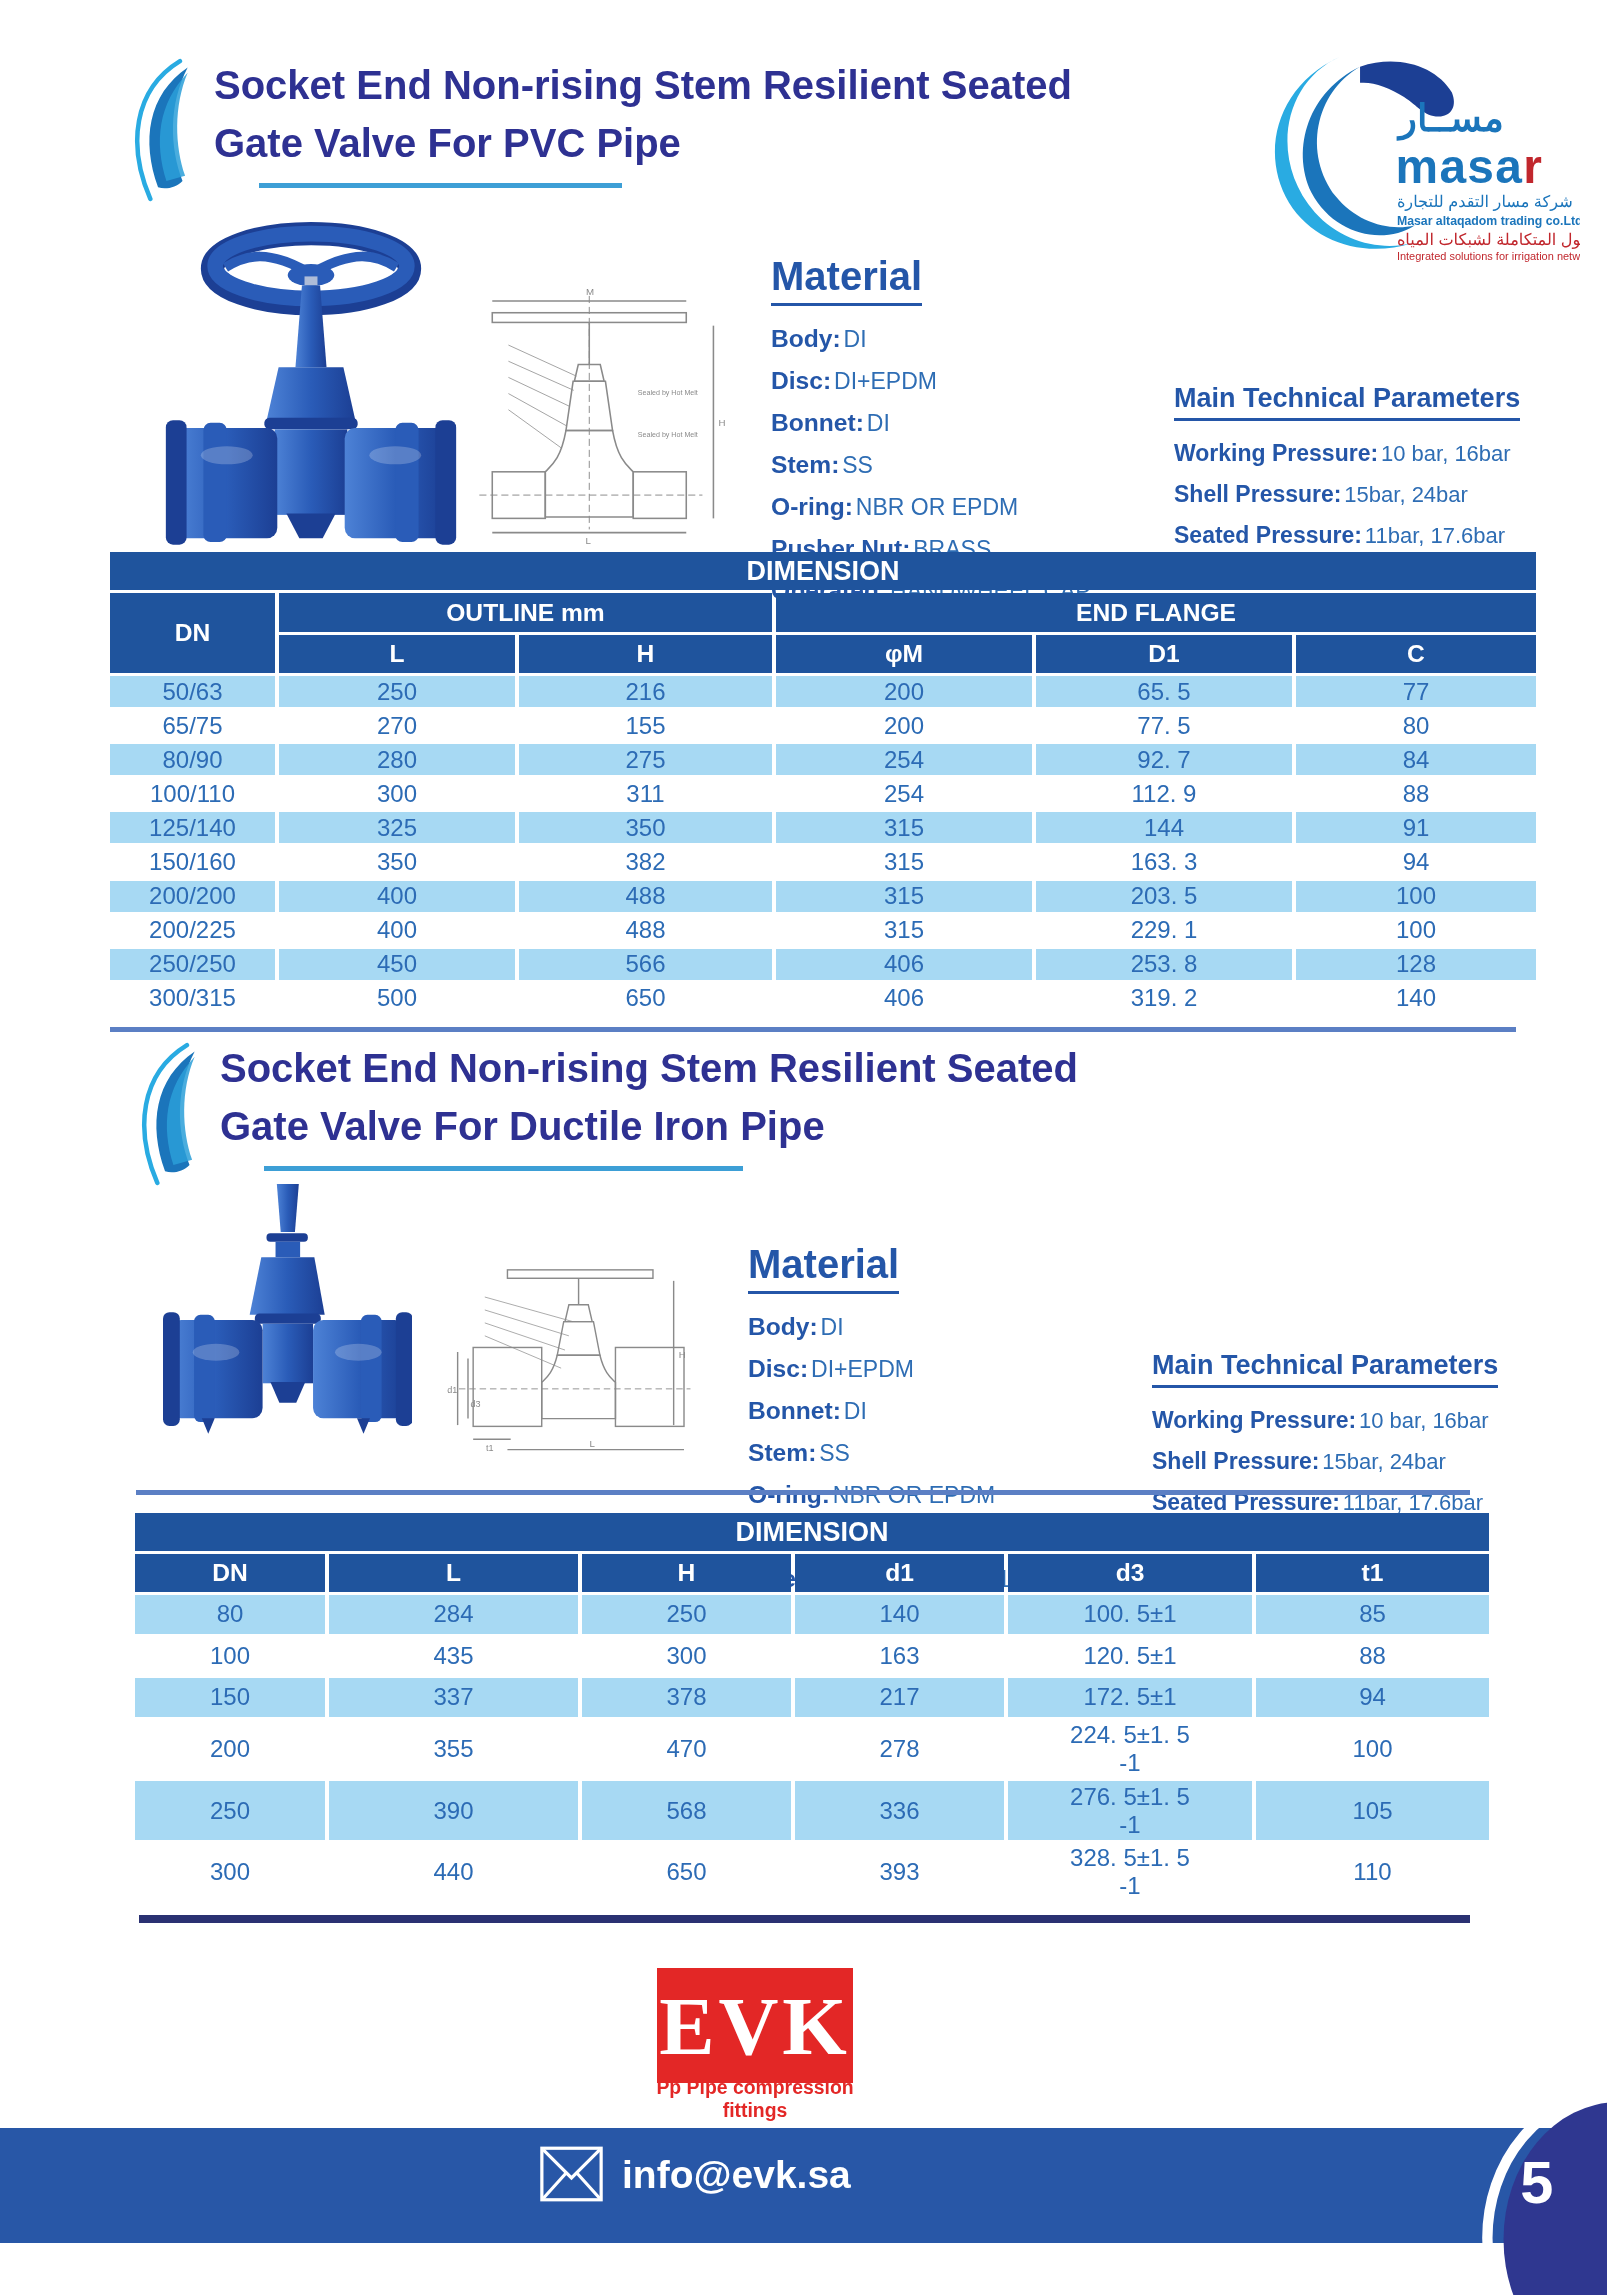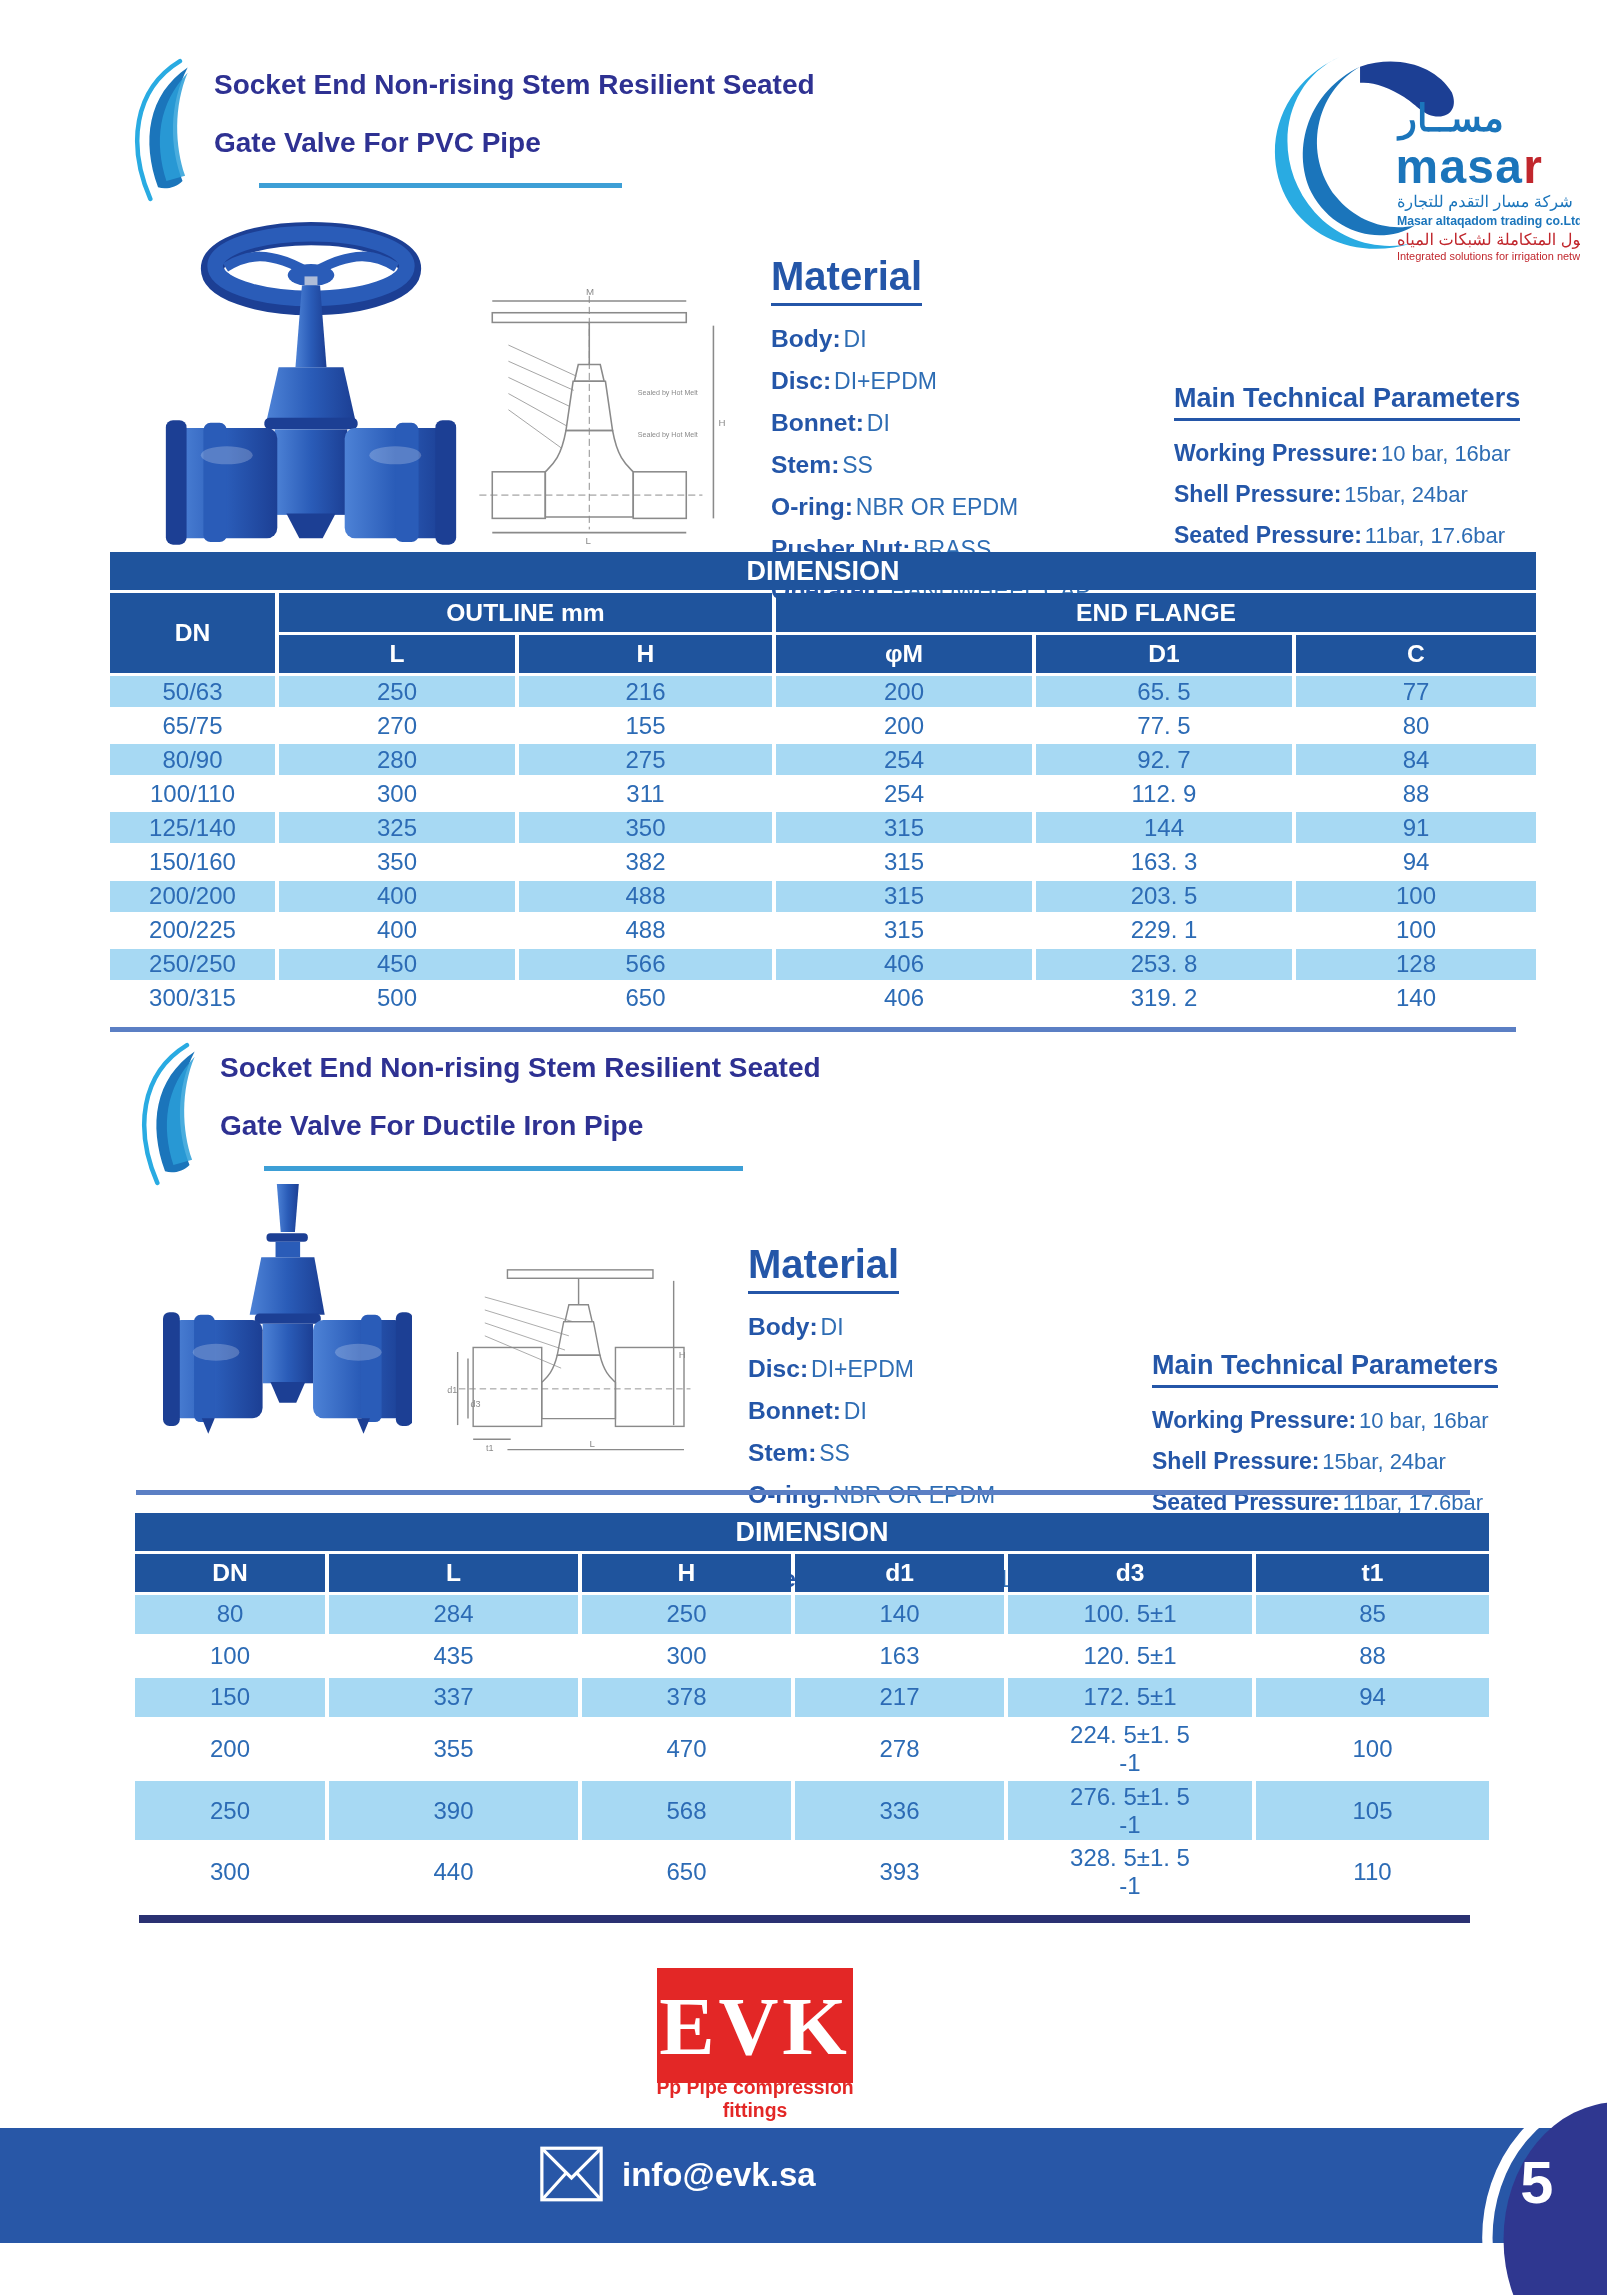--- a/index.html
+++ b/index.html
@@ -1,20 +1,20 @@
 <!DOCTYPE html>
 <html style="font-size:10.4px"><head>
 <meta charset="utf-8">
 <style>
   html,body{margin:0;padding:0;background:#fff;}
   .page{position:relative;width:1608px;height:2295px;background:#ffffff;
         font-family:"Liberation Sans",sans-serif;overflow:hidden;}
 
   
-  .sec-title{position:absolute;color:#2e3192;font-weight:bold;font-size:28px;line-height:58px;letter-spacing:0;}
+  .sec-title{position:absolute;color:#2e3192;font-weight:bold;font-size:40px;line-height:58px;letter-spacing:0;}
   .title-underline{position:absolute;height:5.2px;background:#3d9fd6;}
 
   
   .swoosh{position:absolute;}
 
   
   .blk-heading{display:inline-block;color:#2456a8;font-weight:bold;
                border-bottom:3.2px solid #2456a8;padding-bottom:3.9px;margin:0 0 14.2px 0;}
   .mat-heading{font-size:40px;}
   .par-heading{font-size:27px;}
@@ -40,21 +40,21 @@
   .hbar{position:absolute;}
 
   
   .evk-box{position:absolute;background:#e32726;display:flex;align-items:center;justify-content:center;}
   .evk-text{color:#ffffff;font-family:"Liberation Serif",serif;font-weight:bold;font-size:83px;letter-spacing:3.9px;}
   .evk-tag{position:absolute;color:#e32726;font-weight:bold;font-size:19.4px;text-align:center;}
 
   
   .footer-band{position:absolute;left:0;top:2128px;width:1608px;height:115px;background:#2857a7;}
   .email-row{position:absolute;left:538px;top:2144px;display:flex;align-items:center;gap:17px;}
-  .email-text{color:#ffffff;font-weight:bold;font-size:33px;}
+  .email-text{color:#ffffff;font-weight:bold;font-size:39px;}
   .corner{position:absolute;left:1413px;top:2101px;}
 
   
   .masar{position:absolute;}
 </style>
 </head>
 <body>
 
 <div class="page">
 

